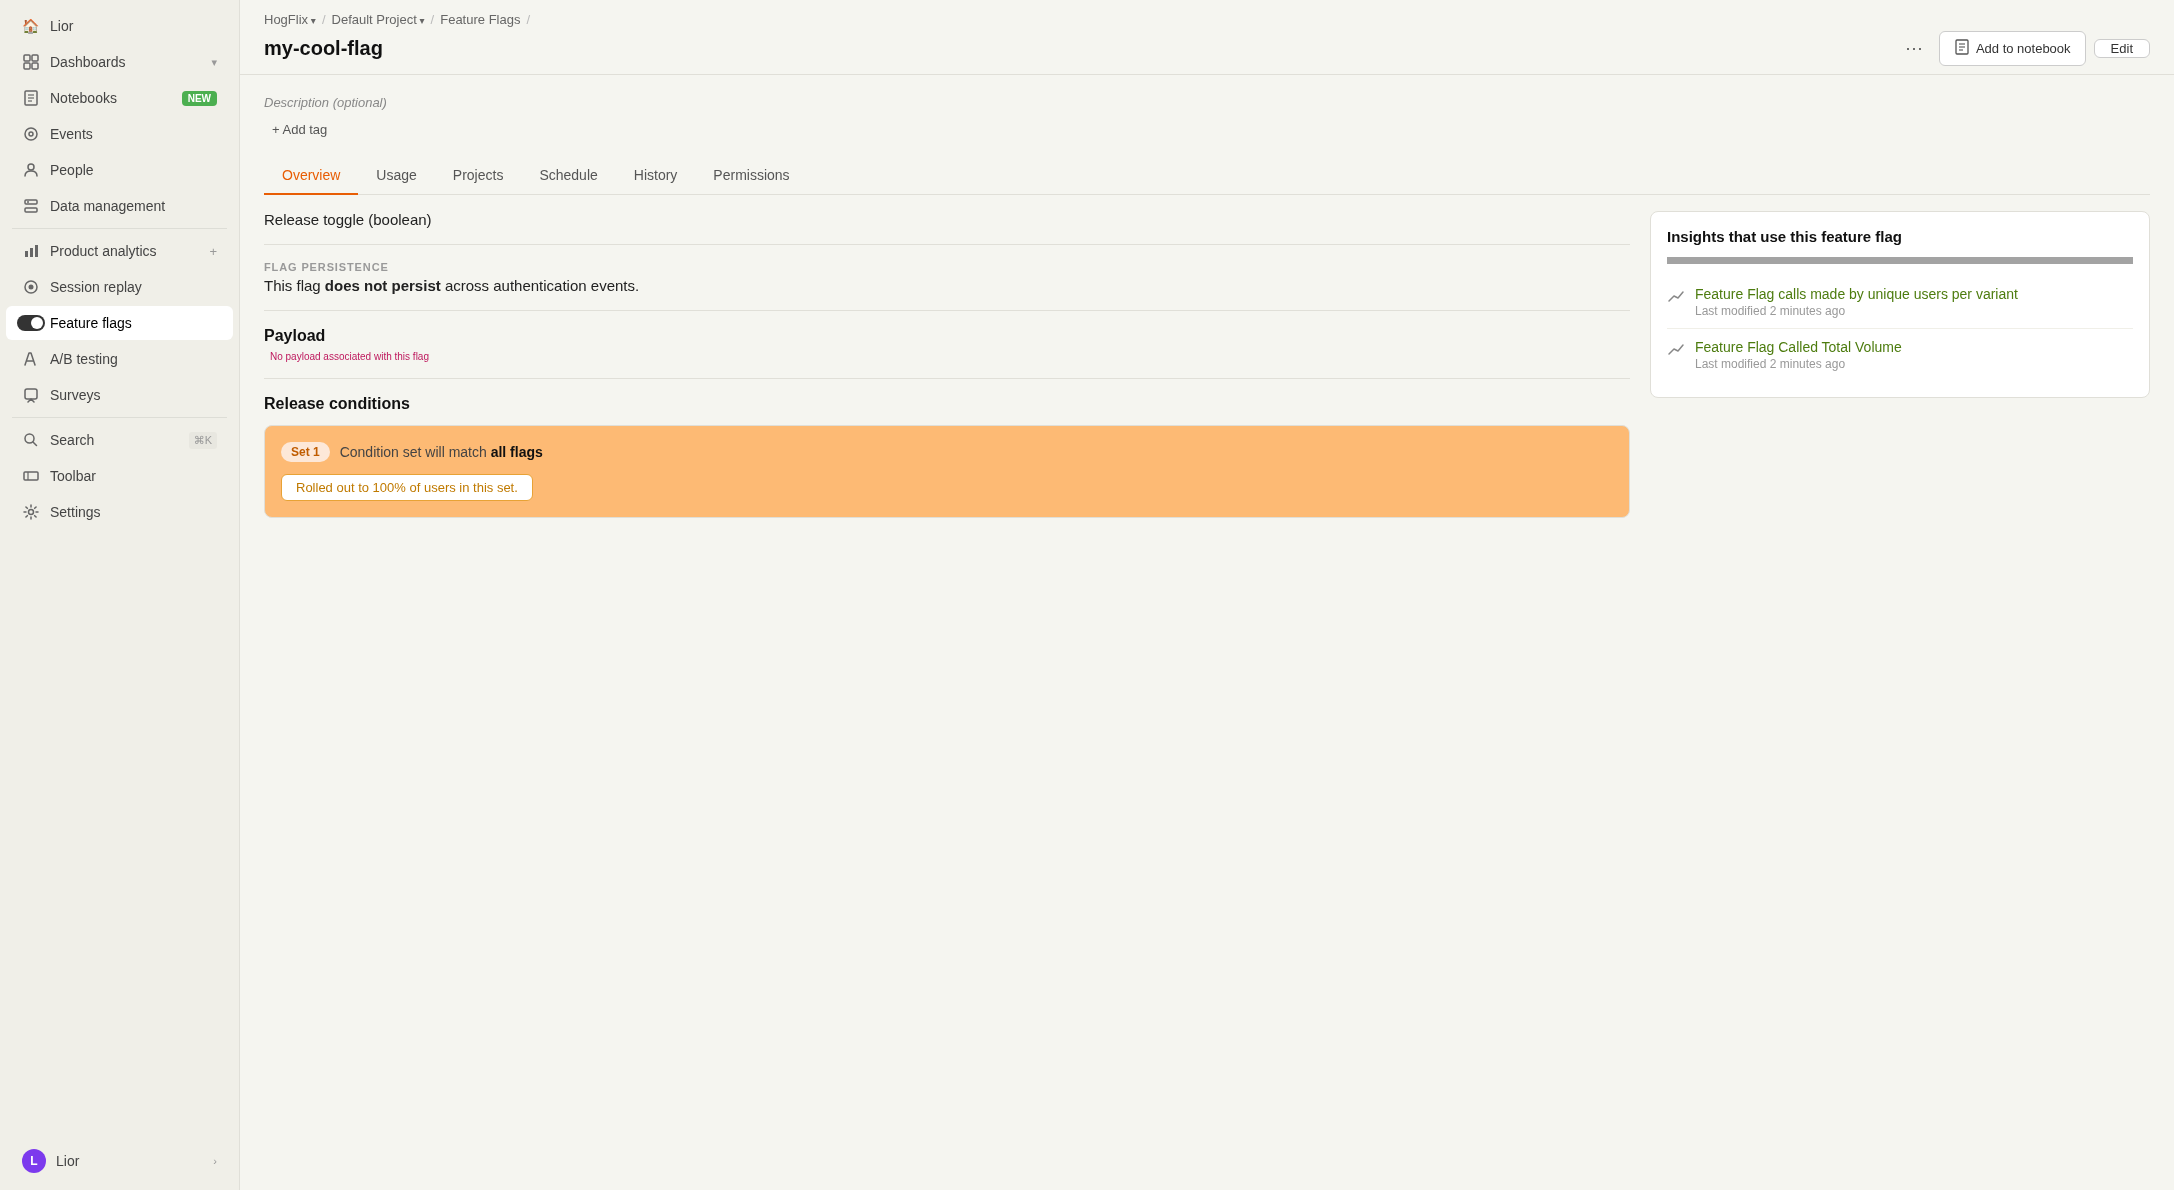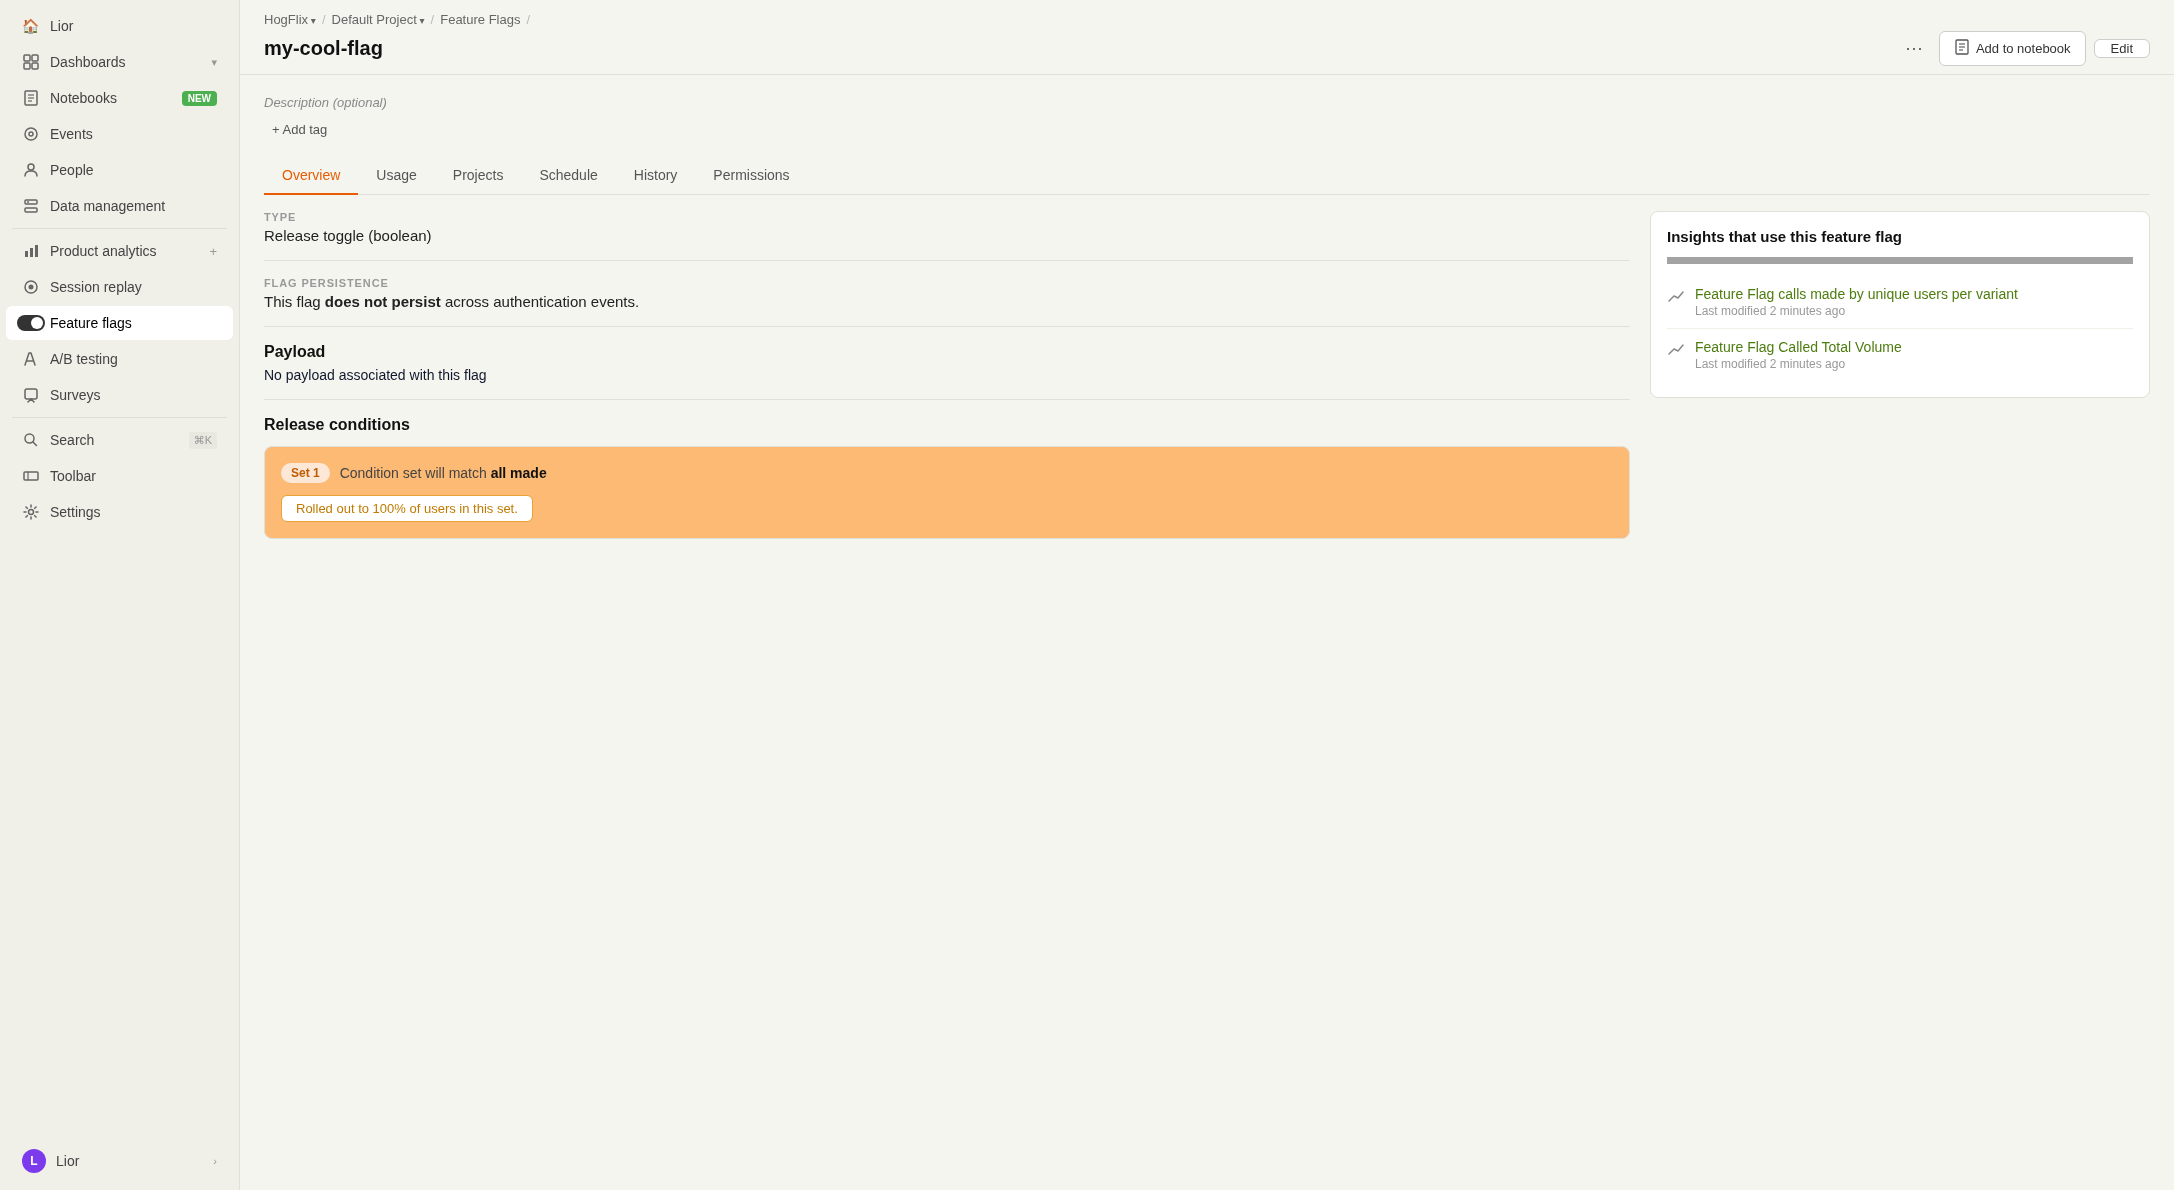--- a/index.html
+++ b/index.html
@@ -253,22 +253,23 @@
     }
 
     
     .payload-title {
       font-size: 16px;
       font-weight: 700;
       color: #111;
       margin-bottom: 6px;
     }
     .payload-empty {
-      font-size: 14px;
-      color: #0f172a;
+      font-size: 10px;
+      color: #be185d;
+      margin-left: 6px;
     }
 
     
     .release-title {
       font-size: 16px;
       font-weight: 700;
       color: #111;
       margin-bottom: 12px;
     }
     .condition-box {
@@ -551,21 +552,20 @@
       <div class="tab">Schedule</div>
       <div class="tab">History</div>
       <div class="tab">Permissions</div>
     </div>
 
     
     <div class="two-col">
 
       <div class="left-col">
 
-        <div class="section-label">TYPE</div>
         <div class="section-value">Release toggle (boolean)</div>
 
         <div class="section-divider"></div>
 
         <div class="section-label">FLAG PERSISTENCE</div>
         <div class="section-value">
           <span>This flag </span><strong>does not persist</strong><span> across authentication events.</span>
         </div>
 
         <div class="section-divider"></div>
@@ -573,21 +573,21 @@
         <div class="payload-title">Payload</div>
         <div class="payload-empty">No payload associated with this flag</div>
 
         <div class="section-divider"></div>
 
         <div class="release-title">Release conditions</div>
         <div class="condition-box">
           <div class="condition-row">
             <span class="set-badge">Set 1</span>
             <span class="condition-text">
-              <span>Condition set will match </span><strong>all made</strong>
+              <span>Condition set will match </span><strong>all flags</strong>
             </span>
           </div>
           <div class="rollout-badge">Rolled out to 100% of users in this set.</div>
         </div>
       </div>
 
       <div class="right-col">
         <div class="insights-box">
           <div class="insights-title">Insights that use this feature flag</div>
           <div class="insight-item">

